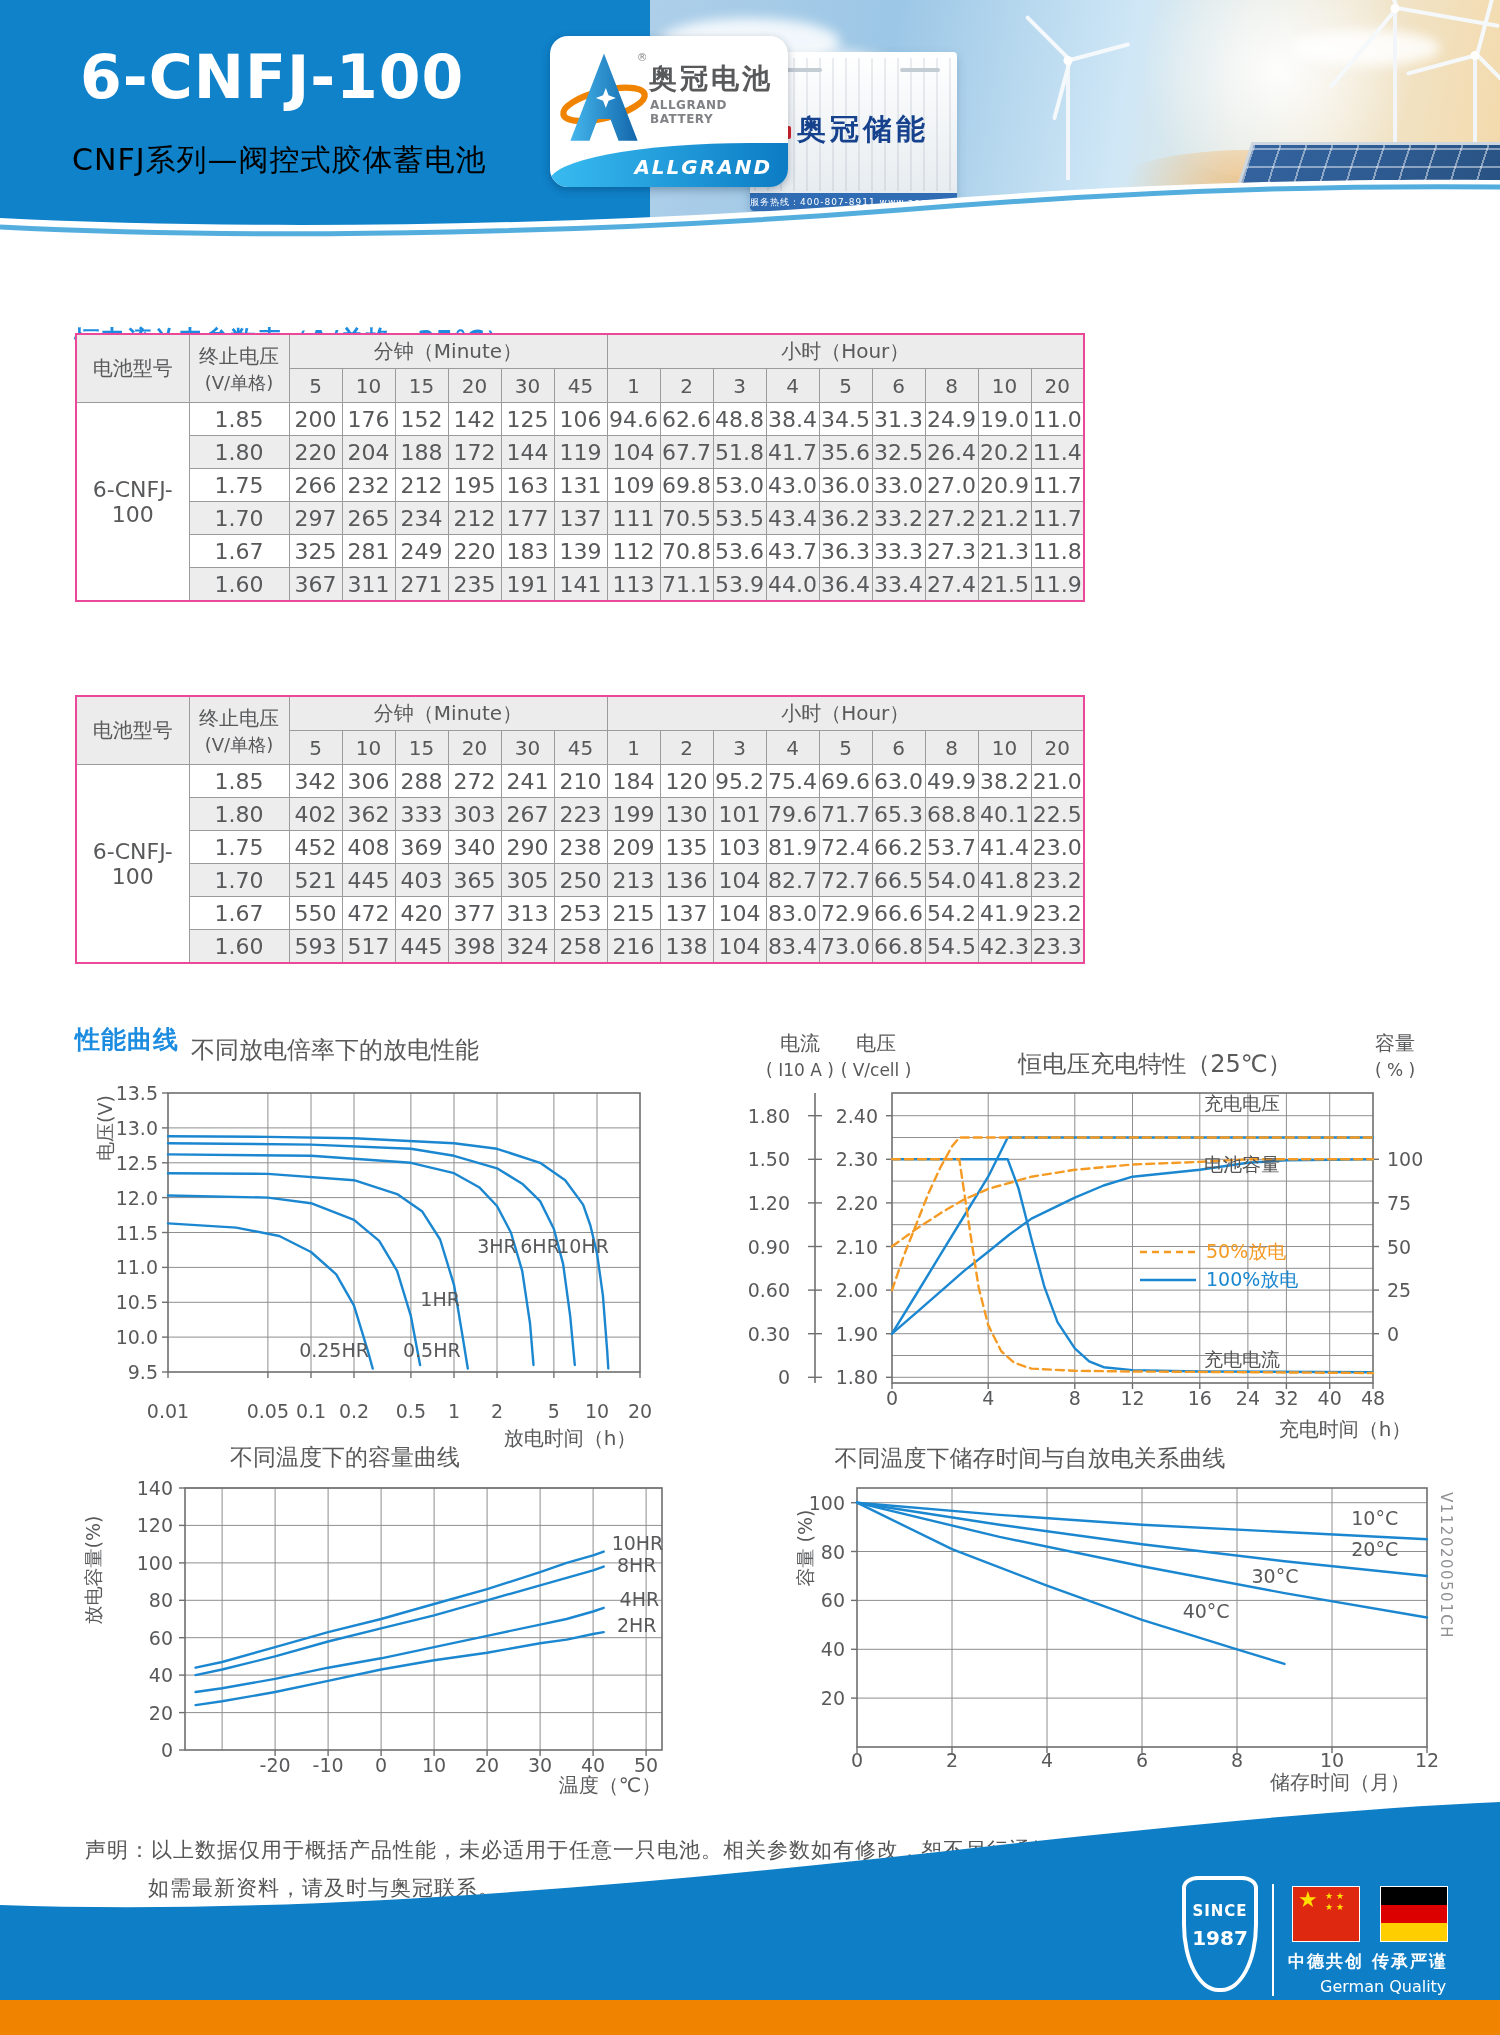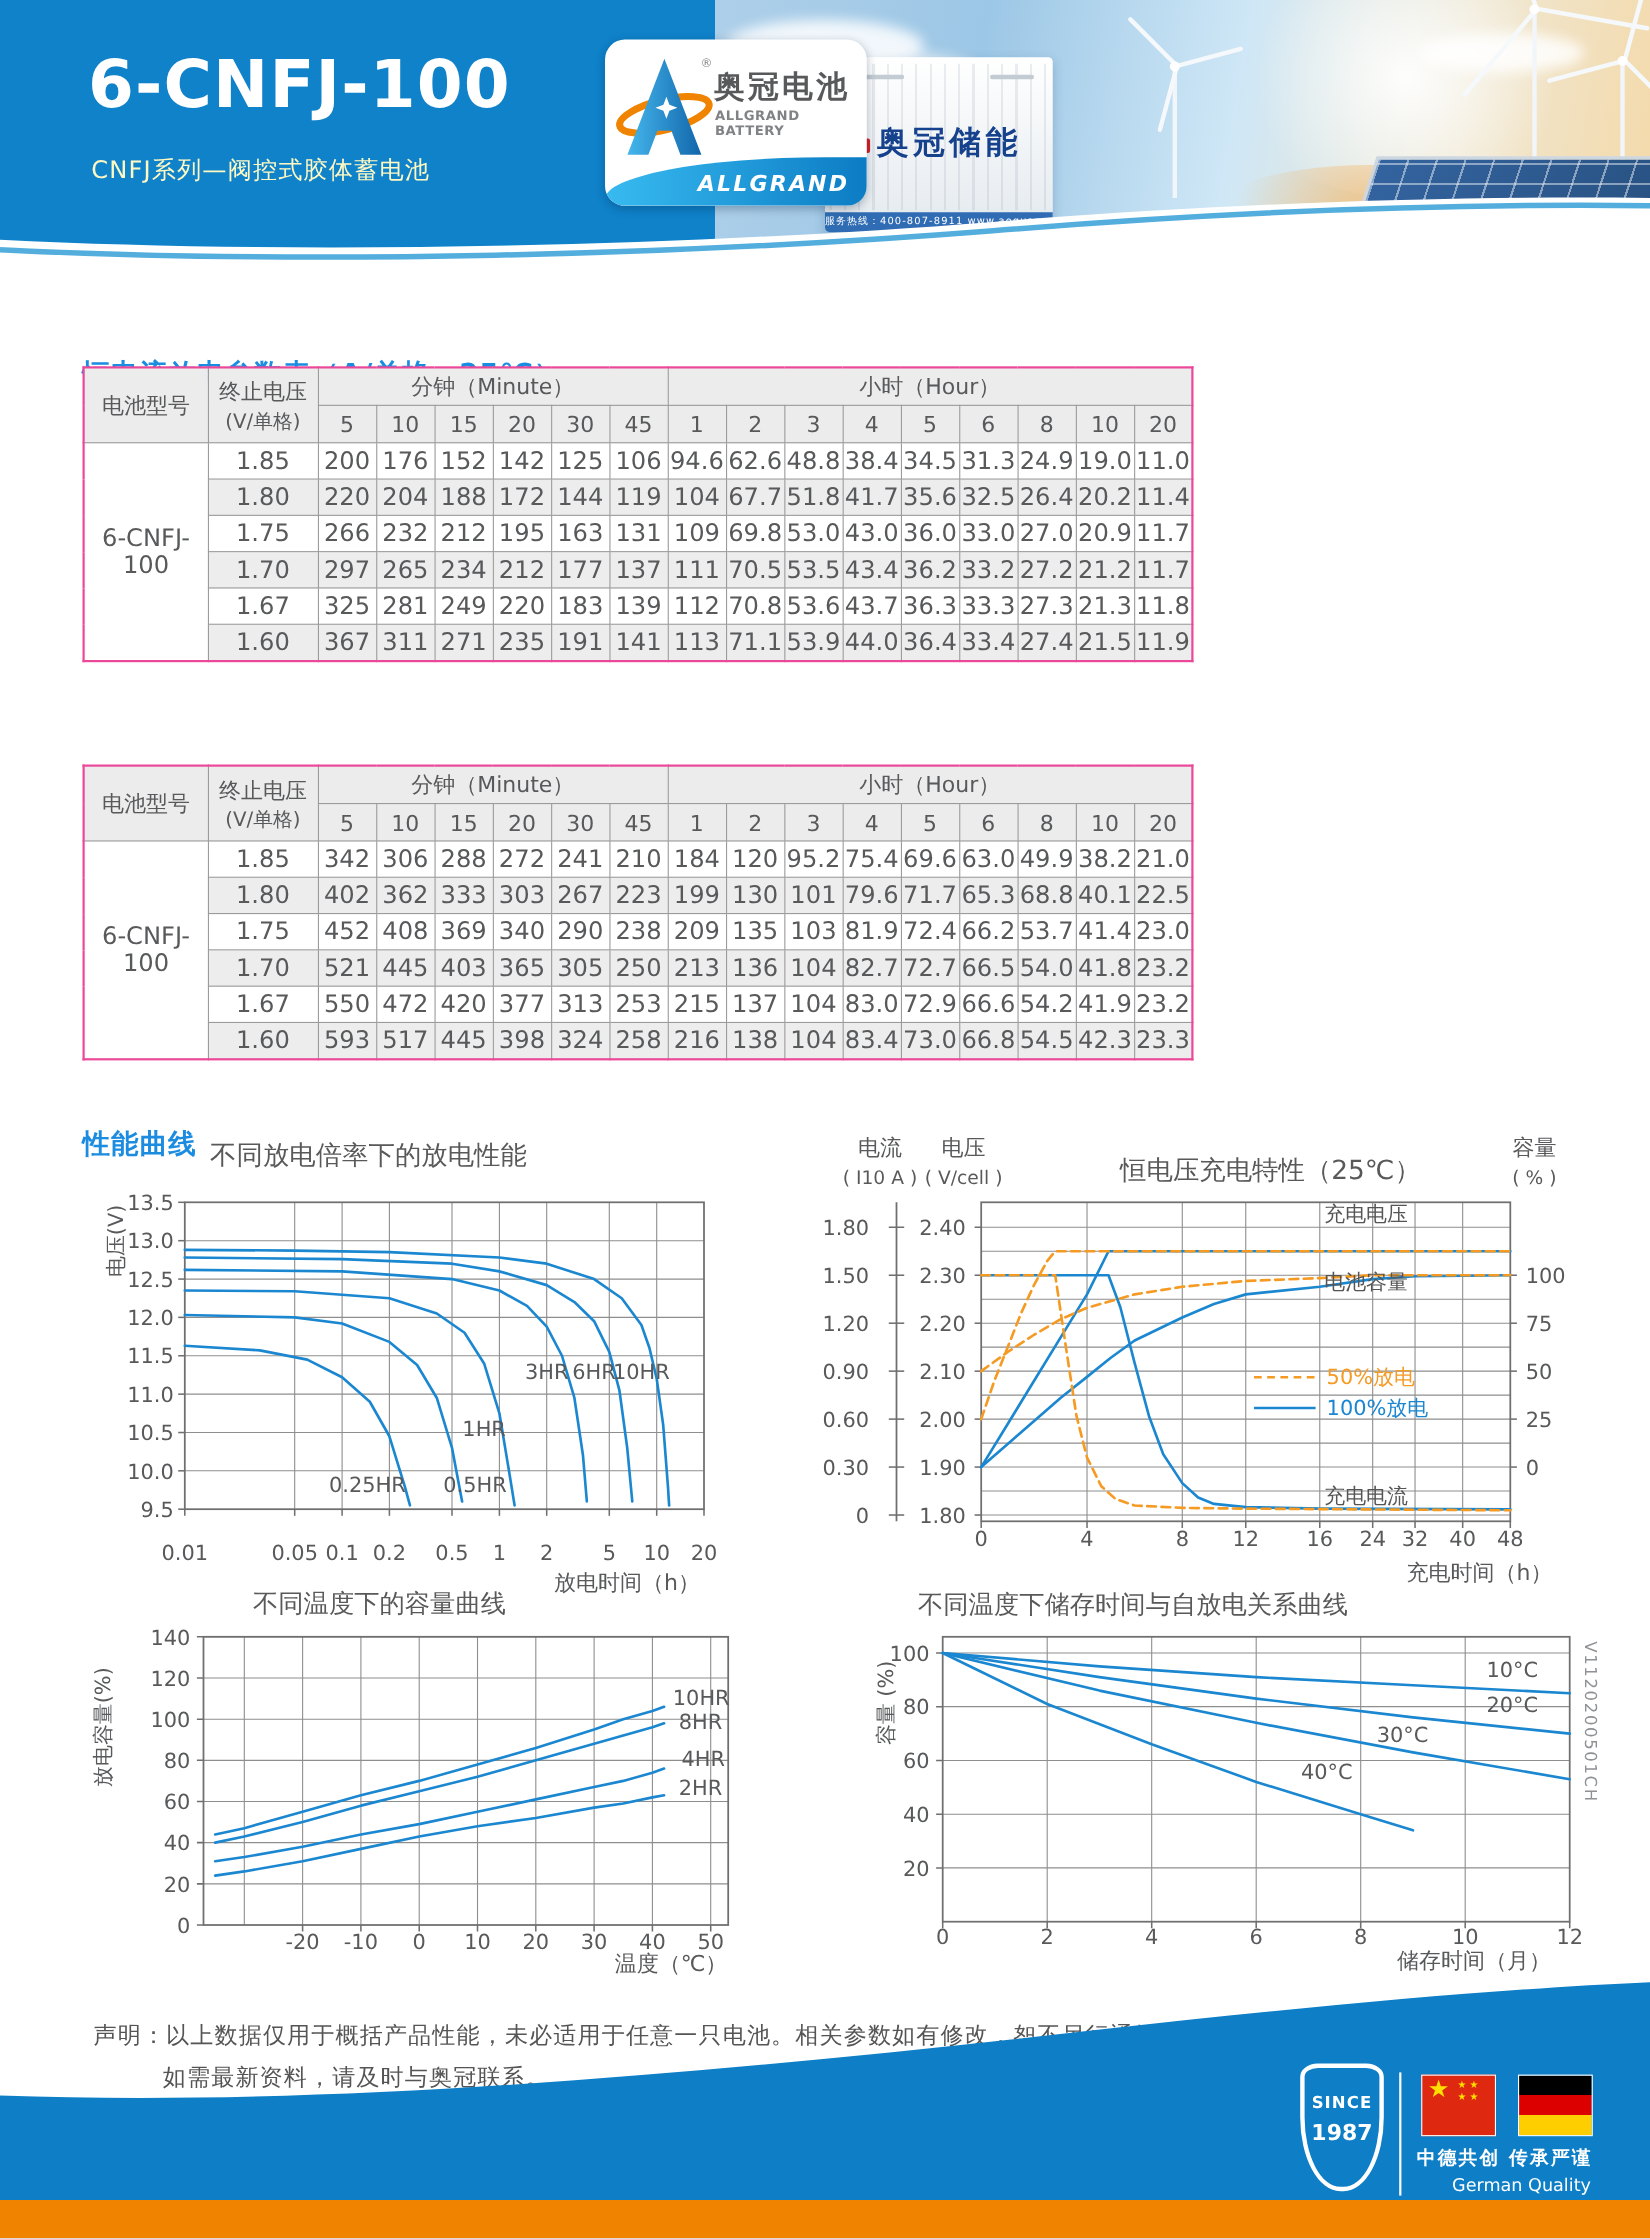--- a/index.html
+++ b/index.html
@@ -29,21 +29,21 @@
           font-size:29px;font-weight:bold;color:#15418d;letter-spacing:4px;}
   .cbrand .rmark{display:inline-block;width:13px;height:13px;background:#d6202a;border-radius:2px;margin-right:6px;}
   .cstripe{position:absolute;left:0;bottom:0;width:100%;height:18px;background:#2f6cb3;border-radius:0 0 4px 4px;
            color:#fff;font-size:9px;text-align:center;line-height:18px;letter-spacing:1px;white-space:nowrap;overflow:hidden;}
   .solar{position:absolute;left:585px;top:142px;width:290px;height:95px;transform:skewX(-18deg);
          border:3px solid #cdd7e2;background:
          repeating-linear-gradient(90deg,rgba(255,255,255,.45) 0 2px,transparent 2px 26px),
          repeating-linear-gradient(0deg,rgba(255,255,255,.45) 0 2px,transparent 2px 18px),
          linear-gradient(100deg,#33639f,#27507f);}
   .hero-title{position:absolute;left:80px;top:42px;color:#fff;font-size:60px;font-weight:bold;letter-spacing:1px;}
-  .hero-sub{position:absolute;left:83px;top:140px;color:#fef9c3;font-size:22px;letter-spacing:1px;}
+  .hero-sub{position:absolute;left:72px;top:140px;color:#000000;font-size:30px;letter-spacing:1px;}
   .hwave{position:absolute;left:0;top:172px;width:1500px;height:75px;}
   
   .logo-card{position:absolute;left:550px;top:36px;width:238px;height:151px;background:#fff;border-radius:18px;
              box-shadow:0 3px 9px rgba(0,30,60,.3);overflow:hidden;}
   .brand-cn{position:absolute;left:99px;top:24px;font-size:28px;font-weight:bold;color:#58595b;letter-spacing:3px;}
   .brand-en{position:absolute;left:100px;top:62px;font-size:12px;font-weight:bold;color:#808285;letter-spacing:.5px;}
   .swoosh{position:absolute;left:0;bottom:0;width:100%;height:44px;
           background:linear-gradient(90deg,#38bbf0,#0c7cc4);border-top-left-radius:200px 38px;}
   .swoosh span{position:absolute;right:16px;top:12px;color:#fff;font-style:italic;font-weight:bold;
                font-size:20px;letter-spacing:2px;}

